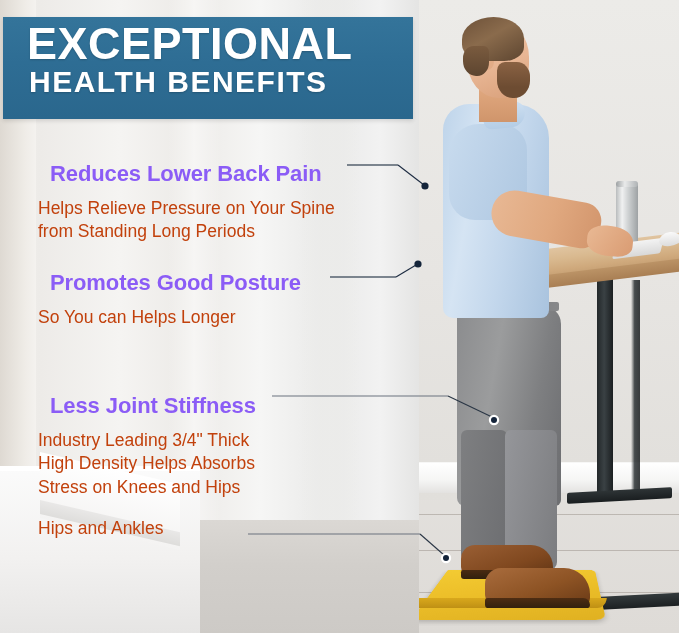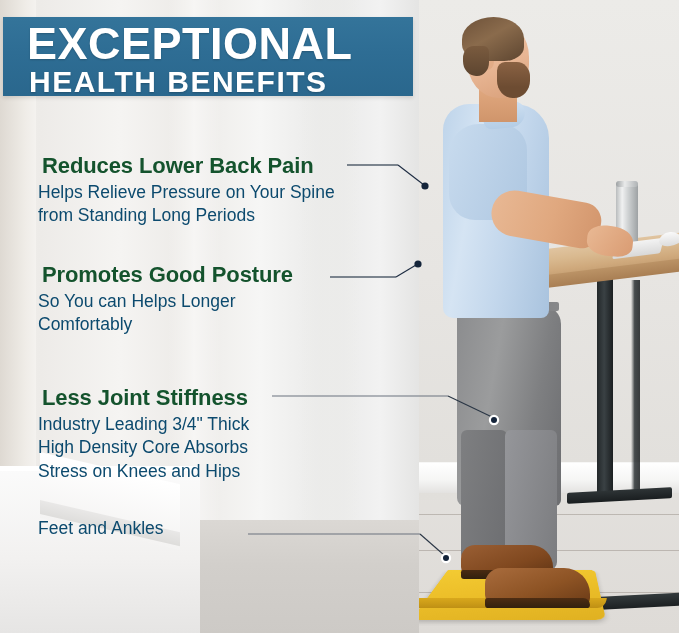--- a/index.html
+++ b/index.html
@@ -253,21 +253,21 @@
   }
   .mat-edge{
     position:absolute;left:-8px;top:598px;width:195px;height:10px;
     background:linear-gradient(180deg,#d9a81c,#bf9014);
     border-radius:0 0 8px 8px;
     transform:skewX(-9deg);
   }
 
   
   .banner{
-    position:absolute;left:3px;top:17px;width:410px;height:79px;
+    position:absolute;left:3px;top:17px;width:410px;height:102px;
     background:linear-gradient(180deg,#34749a 0%, #2e6d94 45%, #2a678d 100%);
     box-shadow:0 2px 4px rgba(0,0,0,.12);
   }
   .banner-l1{
     position:absolute;left:24px;top:4px;
     color:#ffffff;
     font-weight:bold;
     font-size:45px;
     letter-spacing:.5px;
     line-height:1;
@@ -281,31 +281,31 @@
     font-size:30px;
     letter-spacing:1.5px;
     line-height:1;
     text-shadow:0 1px 2px rgba(0,0,0,.2);
     white-space:nowrap;
   }
 
   
   .benefit{position:absolute;left:38px;}
   .benefit h3{
-    margin:4px;
-    color:#14532d;
+    margin:12px;
+    color:#8b5cf6;
     font-size:22px;
     font-weight:bold;
     line-height:1.08;
     white-space:nowrap;
     letter-spacing:-.1px;
   }
   .benefit p{
     margin:2px 0 0 0;
-    color:#0c4a6e;
+    color:#c2410c;
     font-size:17.5px;
     line-height:1.23;
     white-space:nowrap;
   }
 
   .b1{top:150px;}
   .b2{top:259px;}
   .b3{top:382px;}
   .b4{top:516px;}
 
@@ -378,32 +378,31 @@
 
   <div class="benefit b1">
     <h3>Reduces Lower Back Pain</h3>
     <p>Helps Relieve Pressure on Your Spine</p>
     <p>from Standing Long Periods</p>
   </div>
 
   <div class="benefit b2">
     <h3>Promotes Good Posture</h3>
     <p>So You can Helps Longer</p>
-    <p>Comfortably</p>
   </div>
 
   <div class="benefit b3">
     <h3>Less Joint Stiffness</h3>
     <p>Industry Leading 3/4" Thick</p>
-    <p>High Density Core Absorbs</p>
+    <p>High Density Helps Absorbs</p>
     <p>Stress on Knees and Hips</p>
   </div>
 
   <div class="benefit b4">
-    <p>Feet and Ankles</p>
+    <p>Hips and Ankles</p>
   </div>
 
   <svg class="leaders" viewBox="0 0 679 633">
 
     <g>
       <line x1="347" y1="165" x2="398" y2="165" stroke="#55606e" stroke-width="1.3"></line>
       <line x1="398" y1="165" x2="424" y2="185" stroke="#1d2c42" stroke-width="1.1"></line>
       <circle cx="425" cy="186" r="3.6" fill="#14243a"></circle>
     </g>
 

